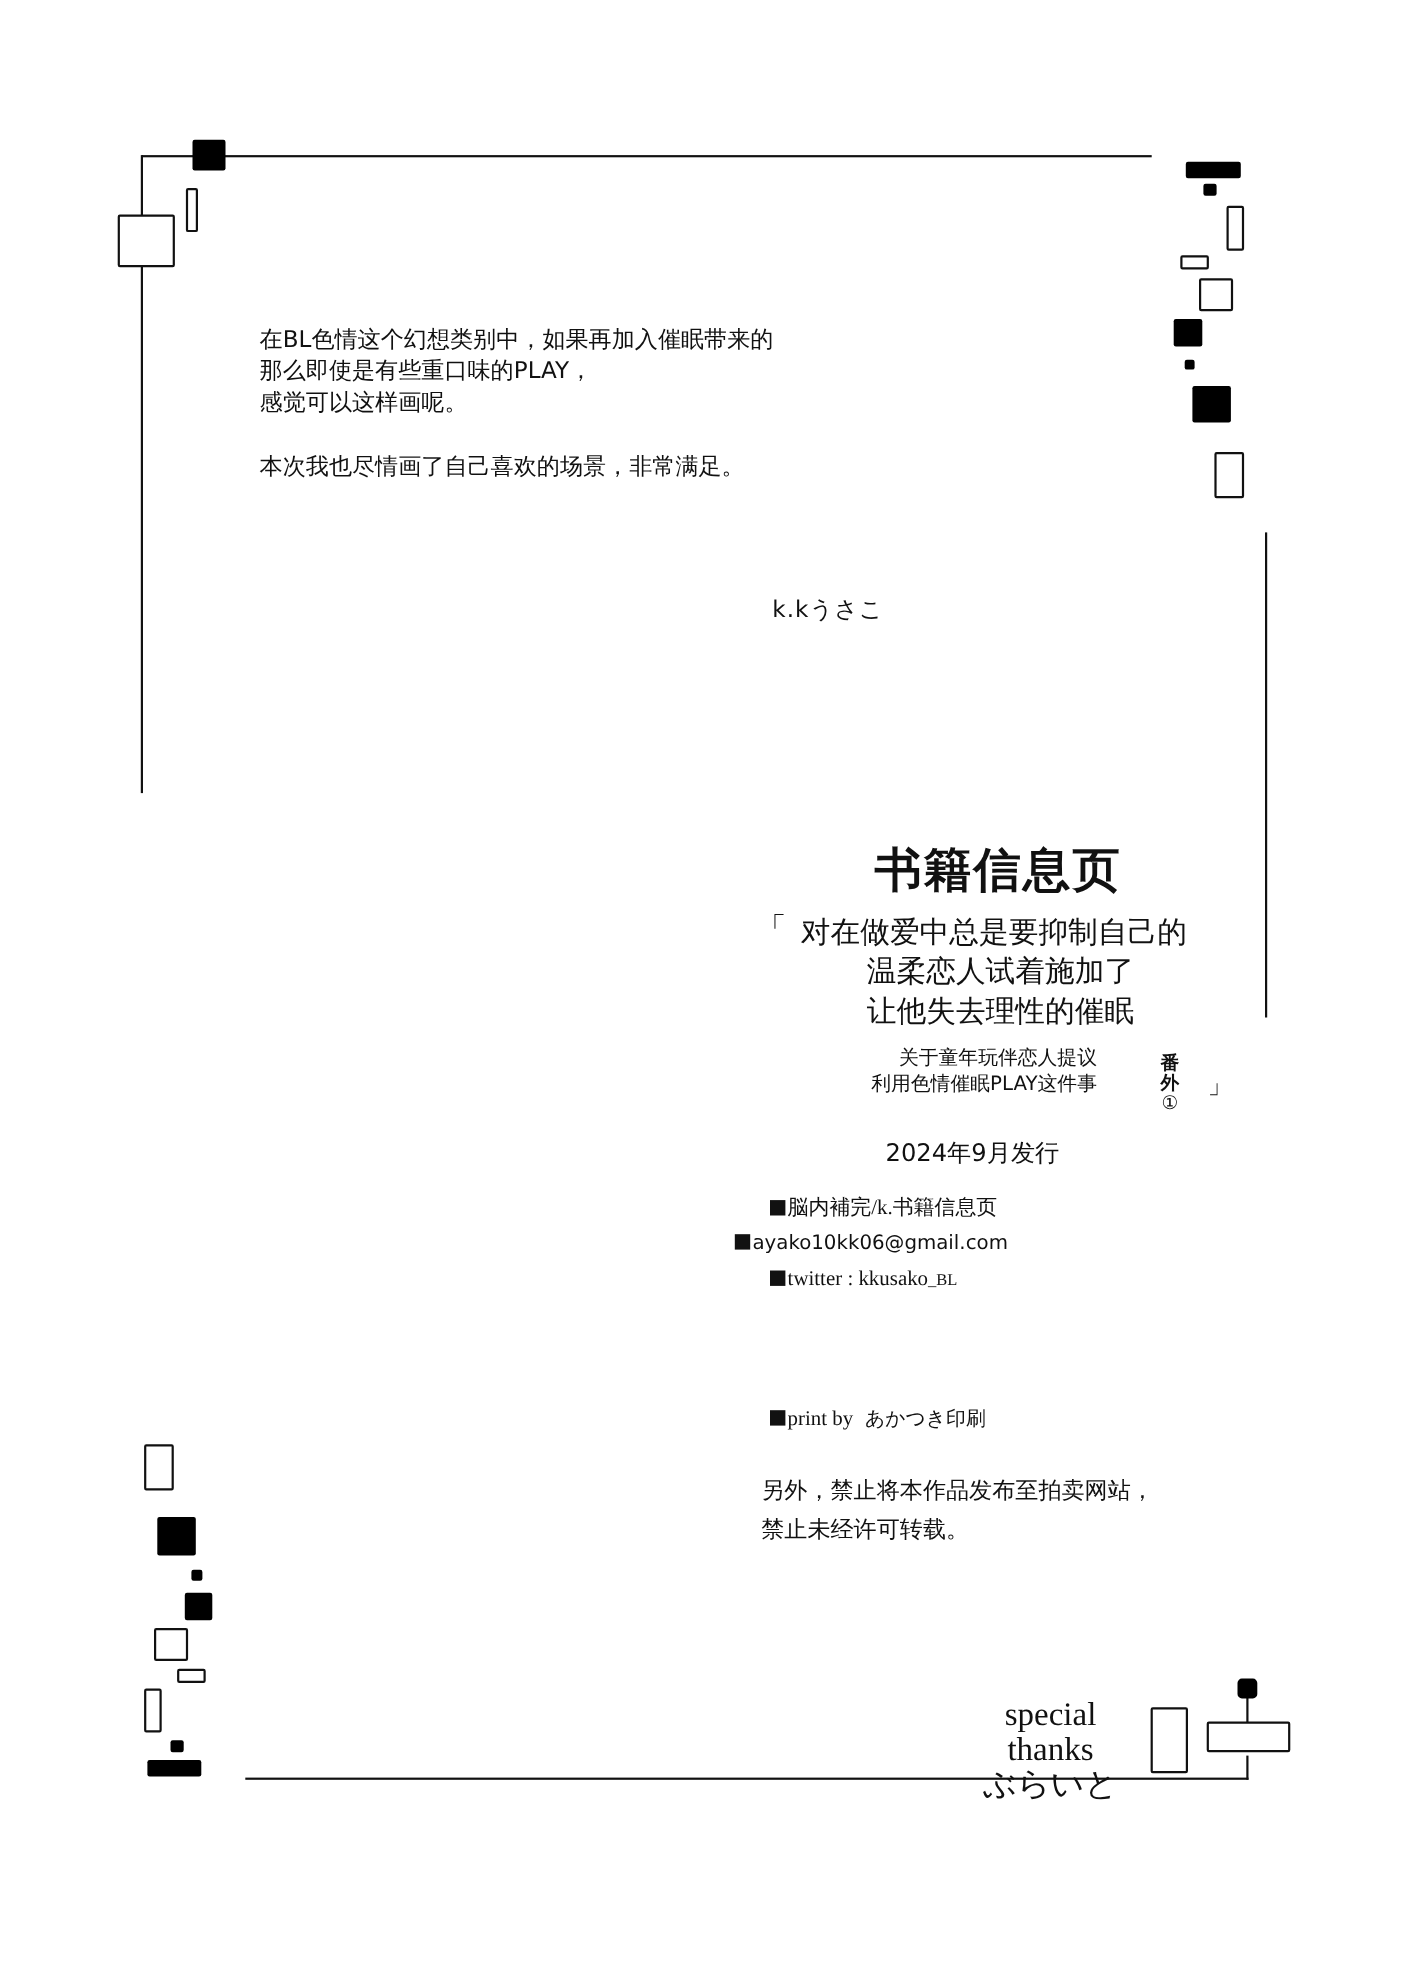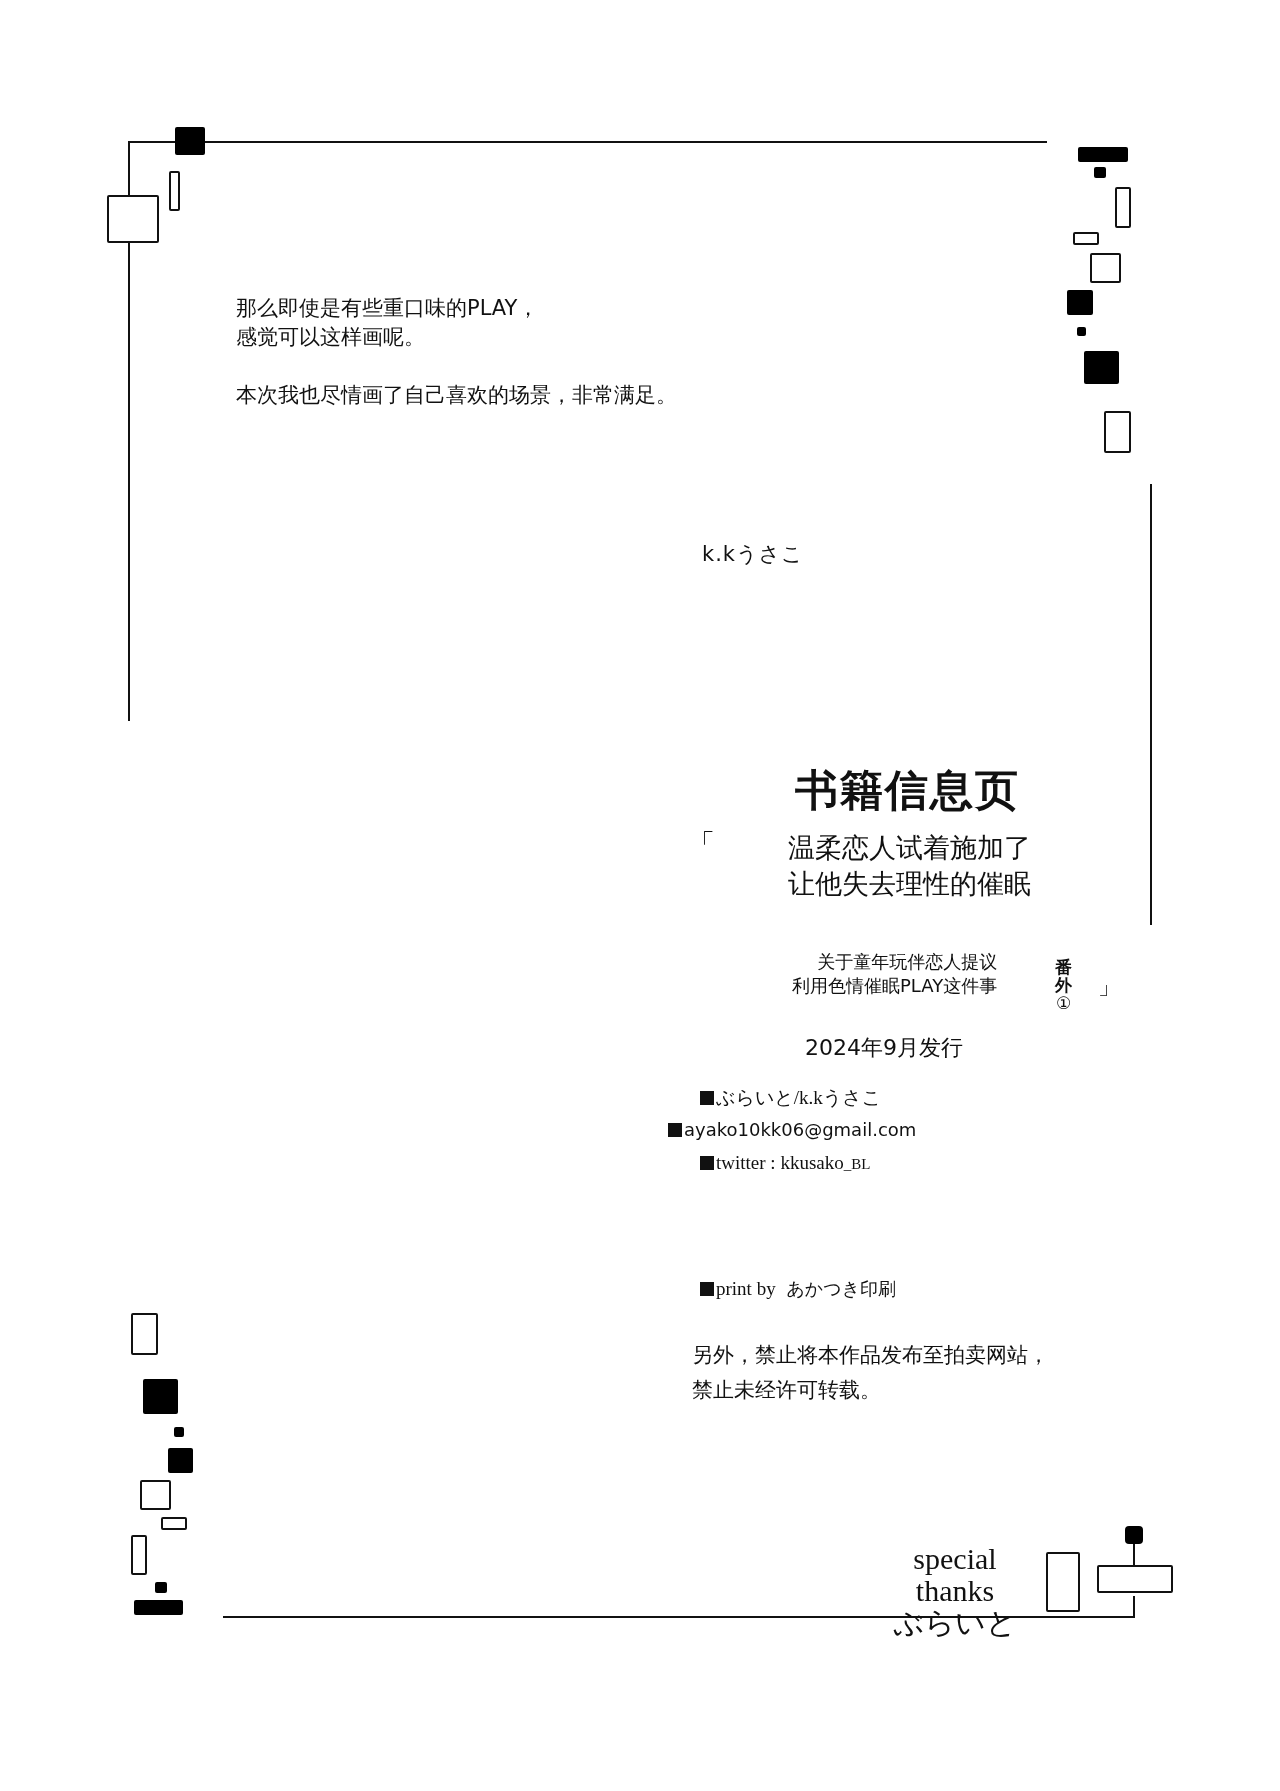--- a/index.html
+++ b/index.html
@@ -55,50 +55,52 @@
 <div class="fill" style="left:134px; top:1600px; width:49px; height:15px;"></div>
 
 <div class="hline" style="left:223px; top:1616px; width:912px;"></div>
 <div class="vline" style="left:1133px; top:1596px; height:22px;"></div>
 <div class="box" style="left:1046px; top:1552px; width:34px; height:60px;"></div>
 <div class="box" style="left:1097px; top:1565px; width:76px; height:28px;"></div>
 <div class="vline" style="left:1133px; top:1542px; height:24px;"></div>
 <div class="fill" style="left:1125px; top:1526px; width:18px; height:18px; border-radius:4px;"></div>
 
 <div class="abs afterword sans">
+  <p>在BL色情这个幻想类别中，如果再加入催眠带来的</p>
   <p>那么即使是有些重口味的PLAY，</p>
   <p>感觉可以这样画呢。</p>
   <div class="gap"></div>
   <p>本次我也尽情画了自己喜欢的场景，非常满足。</p>
 </div>
 <div class="abs sig sans">k.kうさこ</div>
 
 <div class="abs title sans">书籍信息页</div>
 
 <div class="abs sans" style="left:688px; top:826px; font-size:27px;">「</div>
 <div class="abs subtitle sans" style="left:728px; top:830px; width:400px;">
+  <div>对在做爱中总是要抑制自己的</div>
   <div style="padding-left:60px;">温柔恋人试着施加了</div>
   <div style="padding-left:60px;">让他失去理性的催眠</div>
 </div>
 
 <div class="abs small-sub sans" style="left:792px; top:950px; text-align:right;">
   <div>关于童年玩伴恋人提议</div>
   <div>利用色情催眠PLAY这件事</div>
 </div>
 <div class="abs sans" style="left:1055px; top:958px; font-size:17px; line-height:18px; text-align:center; font-weight:bold;">
   <div>番</div>
   <div>外</div>
   <div style="font-weight:normal;">①</div>
 </div>
 <div class="abs sans" style="left:1098px; top:972px; font-size:22px;">」</div>
 
 <div class="abs sans" style="left:805px; top:1033px; font-size:22px;">2024年9月发行</div>
 
 <div class="abs info serif" style="left:700px; top:1085px;">
-  <span class="bullet"></span><span>ぶらいと/k.kうさこ</span>
+  <span class="bullet"></span><span>脳内補完/k.书籍信息页</span>
 </div>
 <div class="abs info sans" style="left:668px; top:1119px; font-size:18px;">
   <span class="bullet"></span><span>ayako10kk06@gmail.com</span>
 </div>
 <div class="abs info serif" style="left:700px; top:1152px;">
   <span class="bullet"></span><span>twitter : kkusako</span><span style="font-size:15px;">_BL</span>
 </div>
 <div class="abs info serif" style="left:700px; top:1277px;">
   <span class="bullet"></span><span>print by</span>
   <span style="font-size:18px; margin-left:6px;">あかつき印刷</span>

